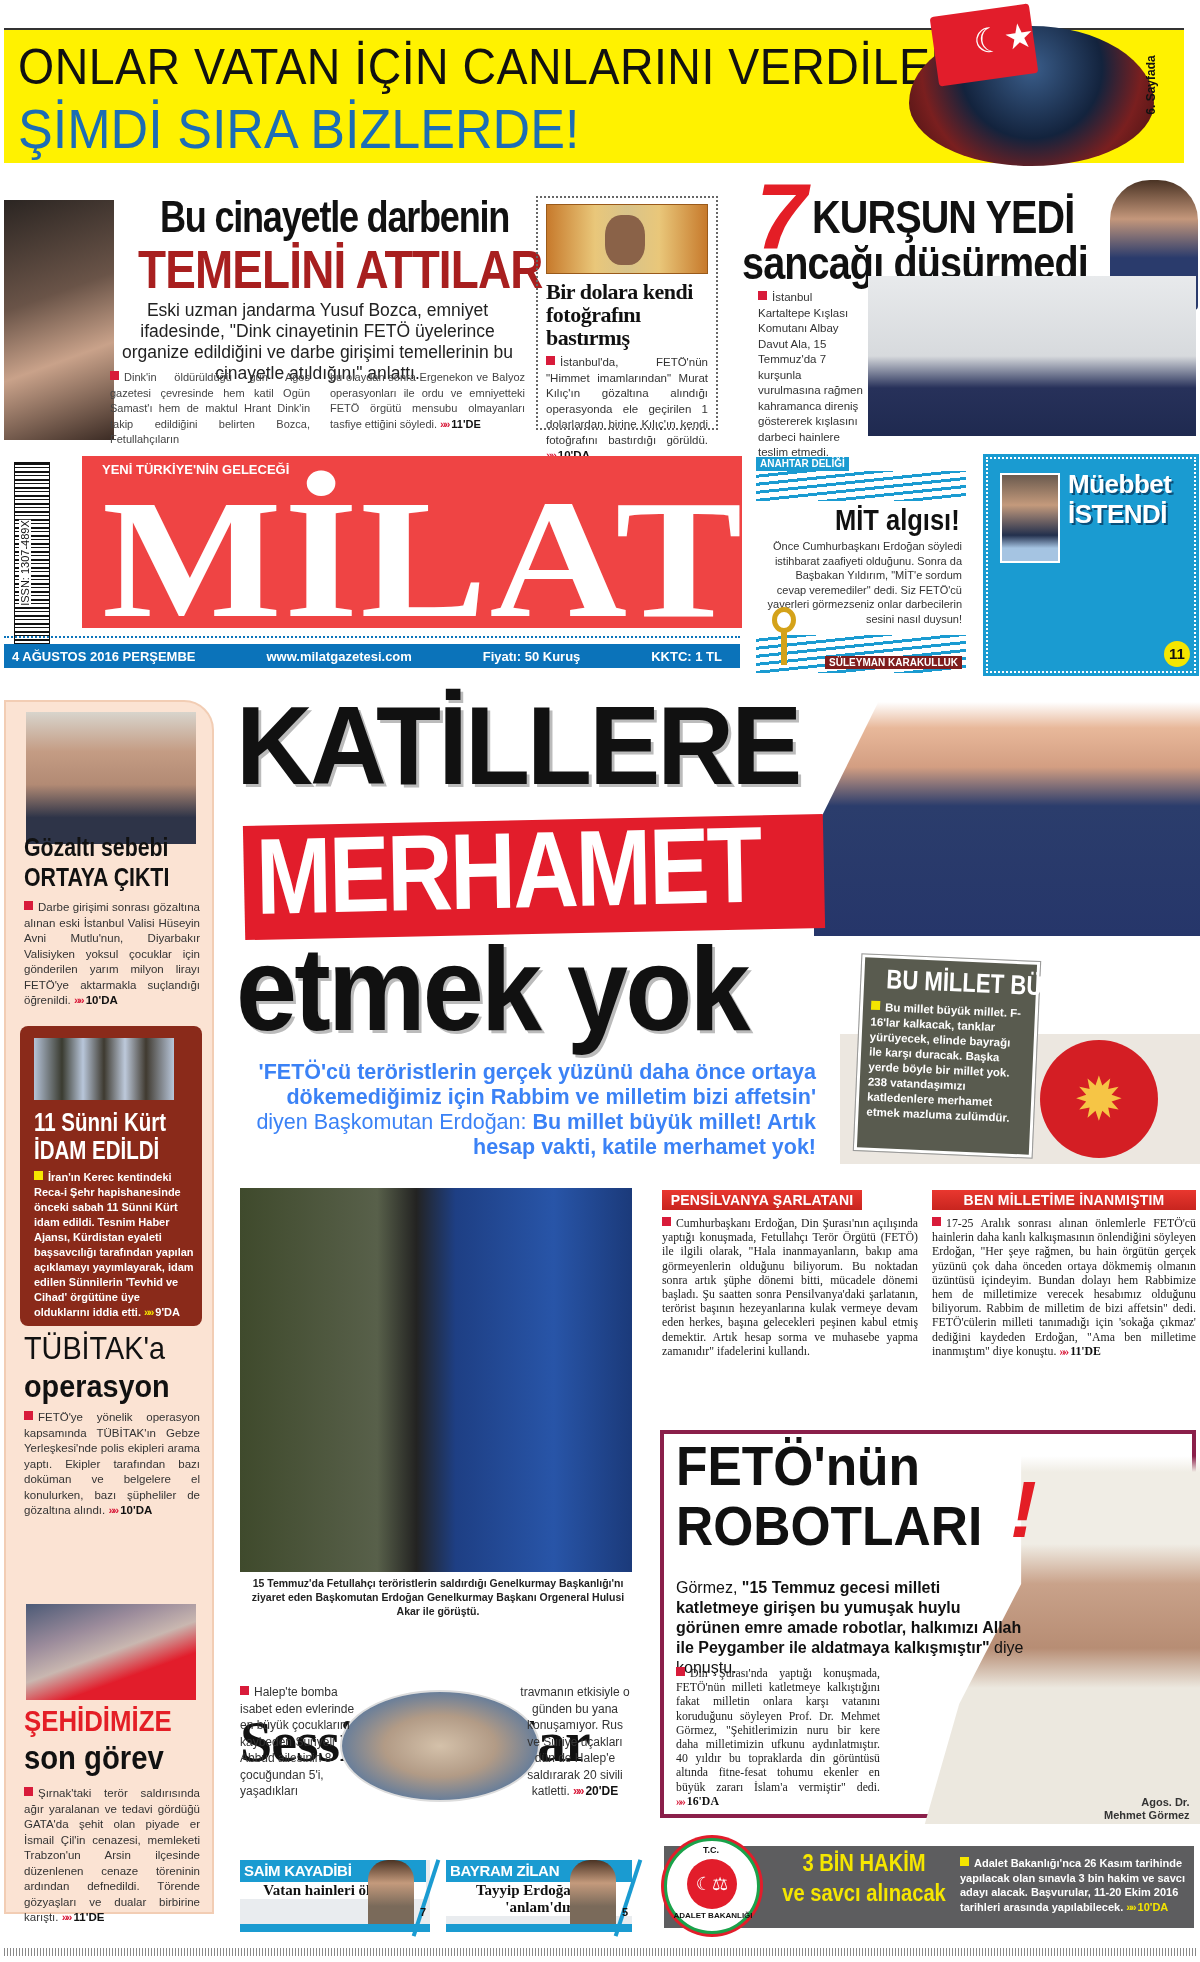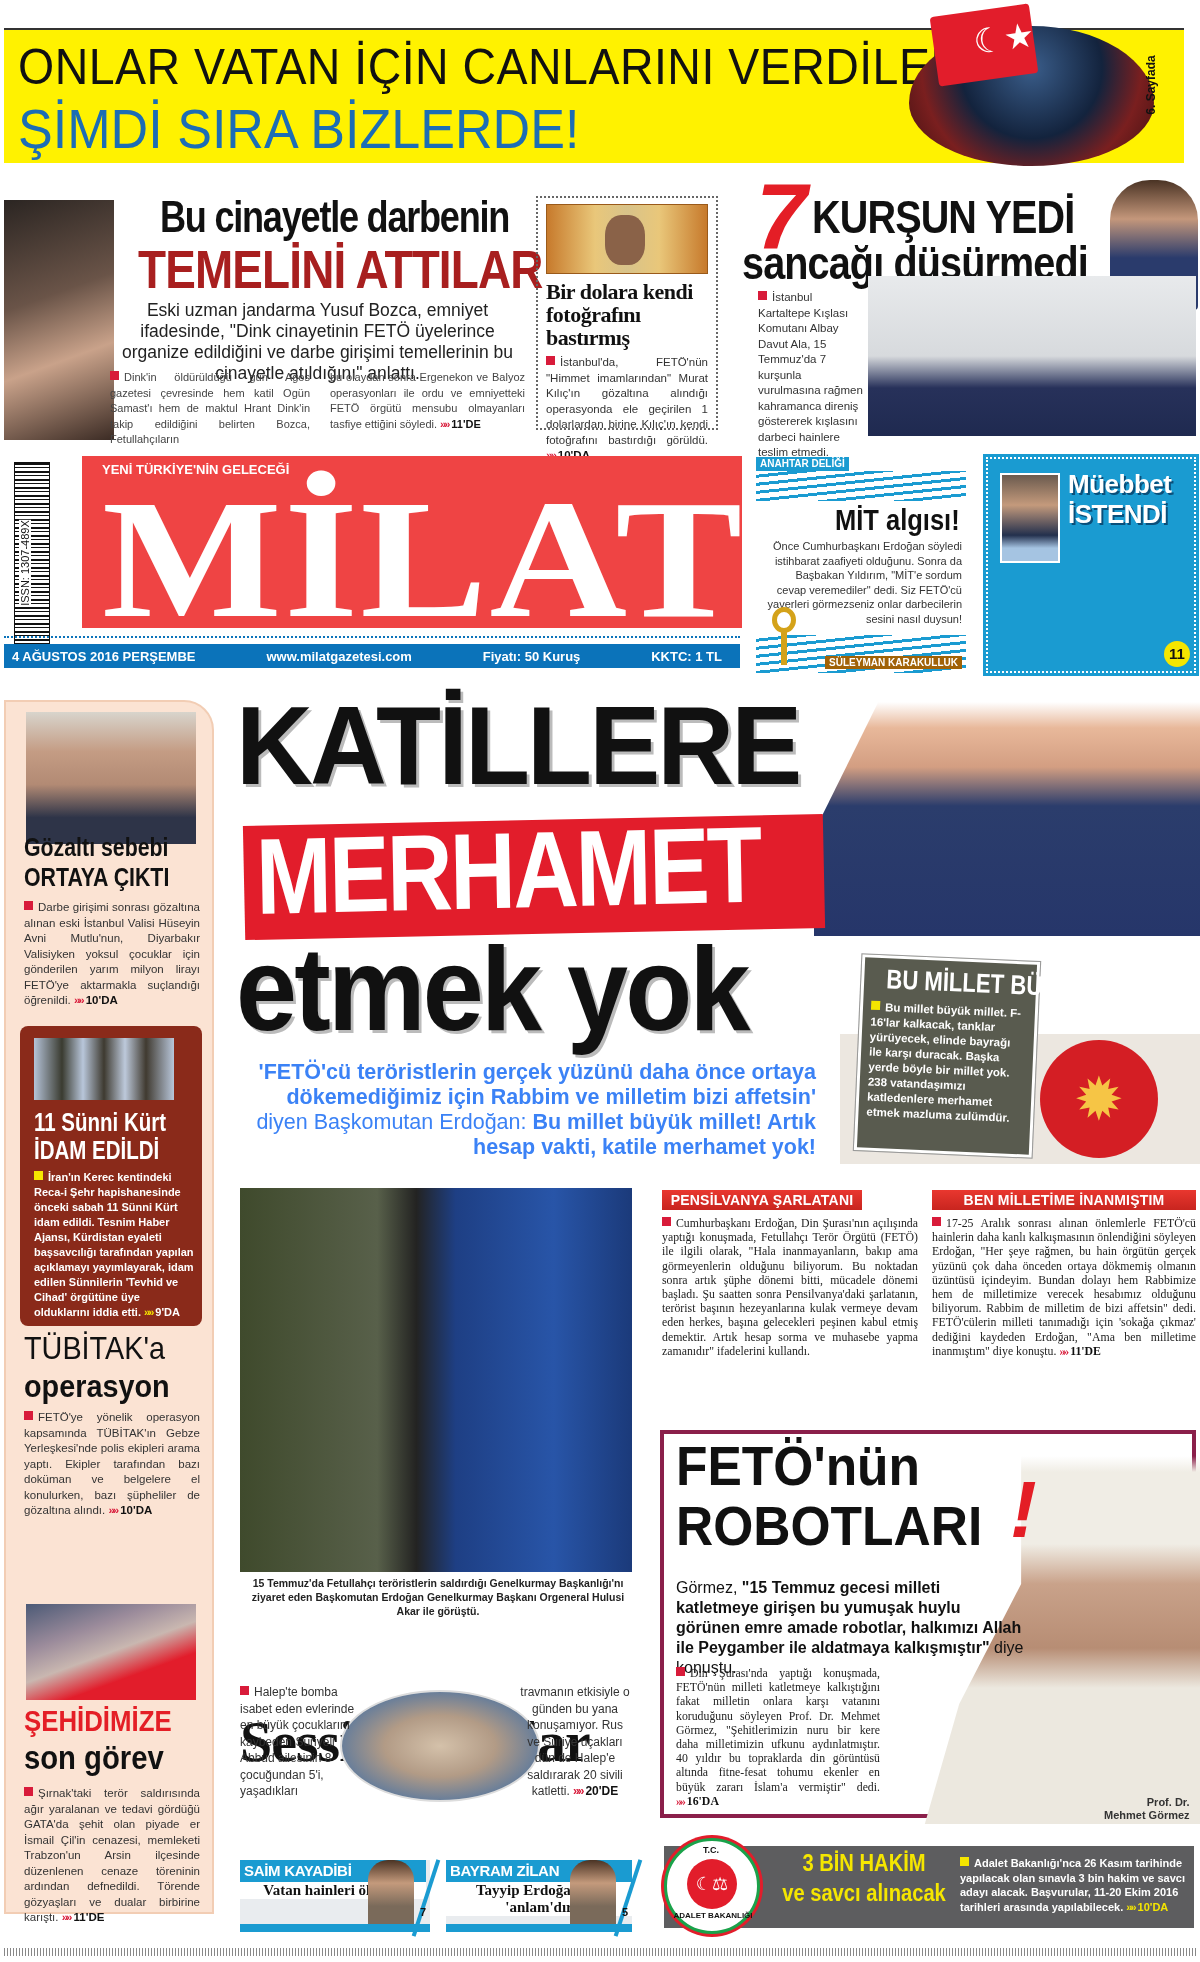--- a/index.html
+++ b/index.html
@@ -56,21 +56,21 @@
   
   #anahtar { left: 756px; top: 457px; width: 210px; height: 216px; background: #fff; }
   #anahtar .label { position:absolute; left: 0; top: 0; height: 14px; background: #1a9bd1; color: #fff; font-size: 10px; font-weight: bold; padding: 1px 4px; }
   #anahtar .stripes-top { position:absolute; left: 0; top: 14px; width: 210px; height: 30px; background: repeating-linear-gradient(-6deg, #fff 0 5px, #1a9bd1 5px 8px); }
   #anahtar .stripes-bot { position:absolute; left: 0; top: 178px; width: 210px; height: 38px; background: repeating-linear-gradient(-6deg, #fff 0 5px, #1a9bd1 5px 8px); }
   #anahtar .title { position:absolute; right: 6px; top: 46px; font-size: 30px; font-weight: bold; transform: scaleX(0.85); transform-origin: right; color: #111; white-space: nowrap; }
   #anahtar .body { position:absolute; left: 10px; top: 82px; width: 196px; font-size: 11px; line-height: 14.5px; color: #333; text-align: right; }
   #anahtar .key { position:absolute; left: 10px; top: 150px; width: 34px; height: 60px; }
   #anahtar .key .ring { position:absolute; left: 6px; top: 0; width: 24px; height: 26px; border: 5px solid #d4a219; border-radius: 50%; }
   #anahtar .key .stem { position:absolute; left: 15px; top: 24px; width: 6px; height: 34px; background: #d4a219; }
-  #anahtar .author { position:absolute; right: 4px; bottom: 4px; background: #a16207; color: #fff; font-size: 10px; font-weight: bold; padding: 1px 4px; }
+  #anahtar .author { position:absolute; right: 4px; bottom: 4px; background: #7f1d1d; color: #fff; font-size: 10px; font-weight: bold; padding: 1px 4px; }
 
   
   #muebbet { left: 986px; top: 457px; width: 210px; height: 216px; background: #1a9bd1; border: 2px dotted #fff; outline: 3px solid #1a9bd1; }
   #muebbet .ph { position:absolute; left: 12px; top: 14px; width: 60px; height: 90px; background: linear-gradient(180deg, #6a5a4e 0%, #c49a7c 35%, #23304d 70%, #a5c4e2 85%); border: 2px solid #fff; }
   #muebbet .h { position:absolute; left: 80px; top: 10px; font-size: 26px; font-weight: bold; color: #fff; line-height: 30px; text-shadow: 2px 2px 0 #0a4f7a; letter-spacing: -0.5px; }
   #muebbet .b { position:absolute; left: 12px; top: 84px; width: 186px; font-size: 11px; line-height: 15px; color: #fff; font-weight: bold; text-align: right; }
   #muebbet .num { position:absolute; right: 4px; bottom: 4px; width: 26px; height: 26px; border-radius: 50%; background: #f5e600; color: #111; font-weight: bold; font-size: 15px; text-align: center; line-height: 26px; }
 
   
   #left-col { left: 4px; top: 700px; width: 210px; height: 1214px; background: #fbe3d3; border: 2px solid #f2cdb4; border-radius: 0 30px 0 0; }
@@ -307,21 +307,21 @@
 <div id="ben-b" class="abs serif-b"><span class="bullet-red"></span><span>17-25 Aralık sonrası alınan önlemlerle FETÖ'cü hainlerin daha kanlı kalkışmasının önlendiğini söyleyen Erdoğan, "Her şeye rağmen, bu hain örgütün gerçek yüzünü çok daha önceden ortaya dökmemiş olmanın üzüntüsü içindeyim. Bundan dolayı hem Rabbimize hem de milletimize verecek hesabımız olduğunu biliyorum. Rabbim de milletim de bizi affetsin" dedi. FETÖ'cülerin milleti tanımadığı için 'sokağa çıkmaz' dediğini kaydeden Erdoğan, "Ama ben milletime inanmıştım" diye konuştu.</span> <span class="ref"><span class="arr">»»</span><span>11'DE</span></span></div>
 
 <div id="feto-box" class="abs"></div>
 <div id="feto-photo" class="abs"></div>
 <div id="feto-h1" class="abs">FETÖ'nün</div>
 <div id="feto-h2" class="abs">ROBOTLARI</div>
 <div id="feto-bang" class="abs">!</div>
 <div id="feto-deck" class="abs"><span>Görmez, </span><b>"15 Temmuz gecesi milleti katletmeye girişen bu yumuşak huylu görünen emre amade robotlar, halkımızı Allah ile Peygamber ile aldatmaya kalkışmıştır"</b><span> diye konuştu.</span></div>
 <div id="feto-b" class="abs serif-b"><span class="bullet-red"></span><span>Din Şurası'nda yaptığı konuşmada, FETÖ'nün milleti katletmeye kalkıştığını fakat milletin onlara karşı vatanını koruduğunu söyleyen Prof. Dr. Mehmet Görmez, "Şehitlerimizin nuru bir kere daha milletimizin ufkunu aydınlatmıştır. 40 yıldır bu topraklarda din görüntüsü altında fitne-fesat tohumu ekenler en büyük zararı İslam'a vermiştir" dedi.</span> <span class="ref"><span class="arr">»»</span><span>16'DA</span></span></div>
 <div id="feto-cap" class="abs">
-    <div>Prof. Dr.</div>
+    <div>Agos. Dr.</div>
     <div>Mehmet Görmez</div>
   </div>
 
 <div id="hakim" class="abs"></div>
 <div id="hakim-seal" class="abs">
   <div class="tc">T.C.</div>
   <div class="in">☾⚖</div>
   <div class="lbl">ADALET BAKANLIĞI</div>
 </div>
 <div id="hakim-h" class="abs">

